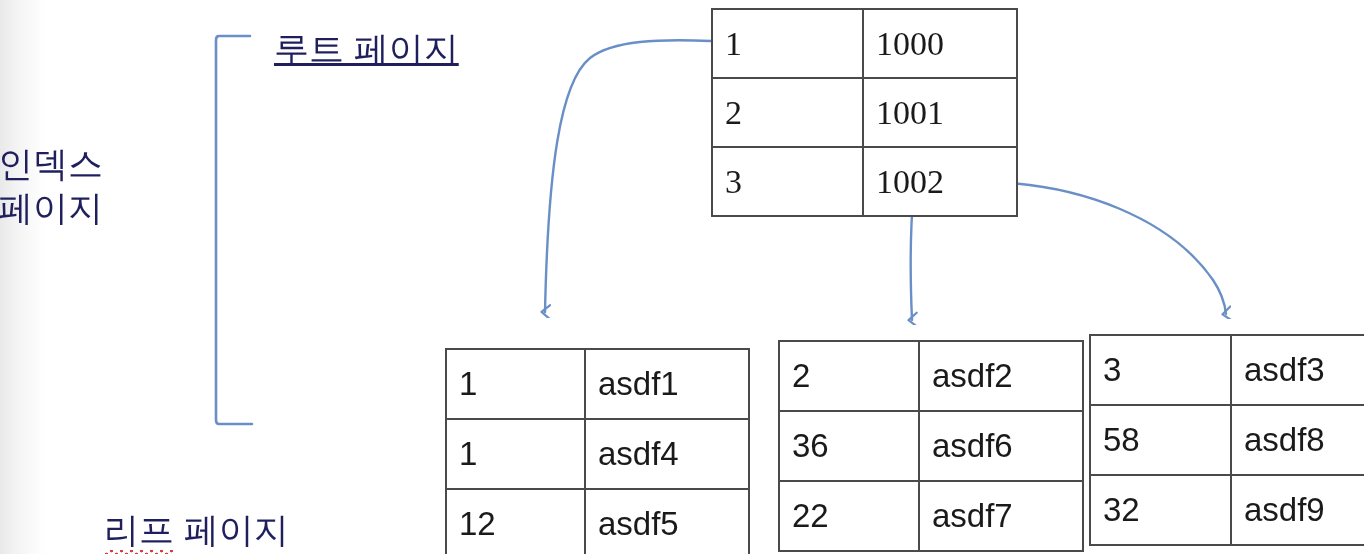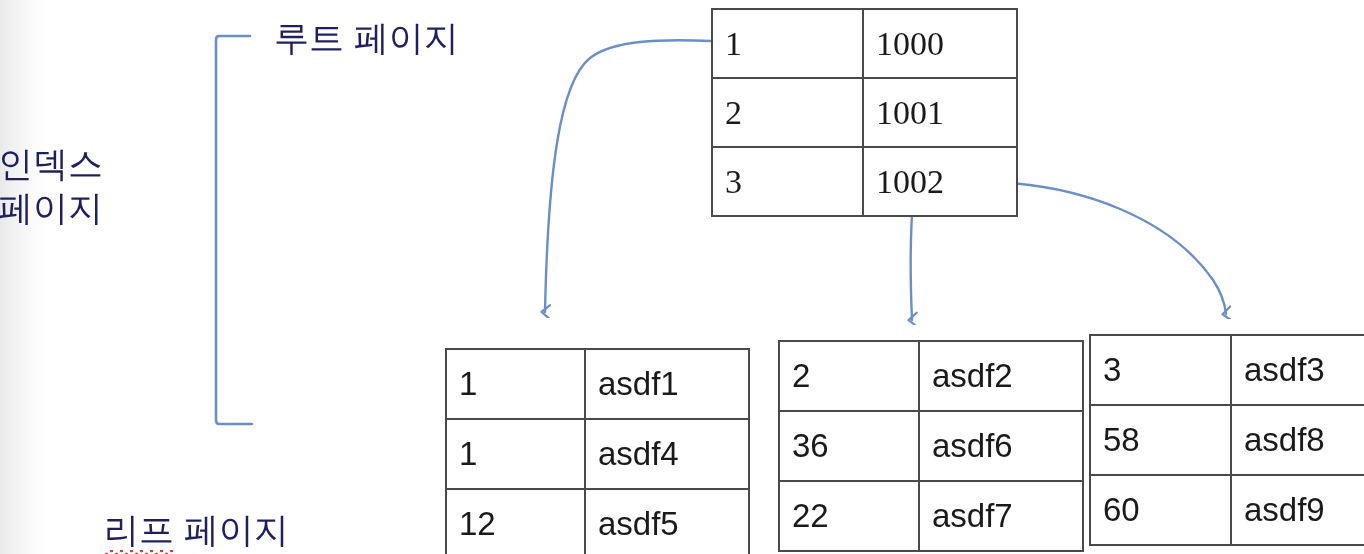--- a/index.html
+++ b/index.html
@@ -35,21 +35,22 @@
     font-size: 35px;
     line-height: 44px;
     white-space: pre;
   }
   .label-index {
     left: -2px;
     top: 142px;
   }
   .label-root {
     left: 274px;
-    top: 16px;
+    top: 27px;
+    text-decoration: underline;
   }
   .label-leaf {
     left: 104px;
     top: 420px;
   }
   .spell {
     position: relative;
     display: inline-block;
   }
   
@@ -205,19 +206,19 @@
     <tbody>
       <tr>
         <td style="width:127px">3</td>
         <td style="width:150px">asdf3</td>
       </tr>
       <tr>
         <td>58</td>
         <td>asdf8</td>
       </tr>
       <tr>
-        <td>60</td>
+        <td>32</td>
         <td>asdf9</td>
       </tr>
     </tbody>
   </table>
 
 </div>
 
 </body></html>

